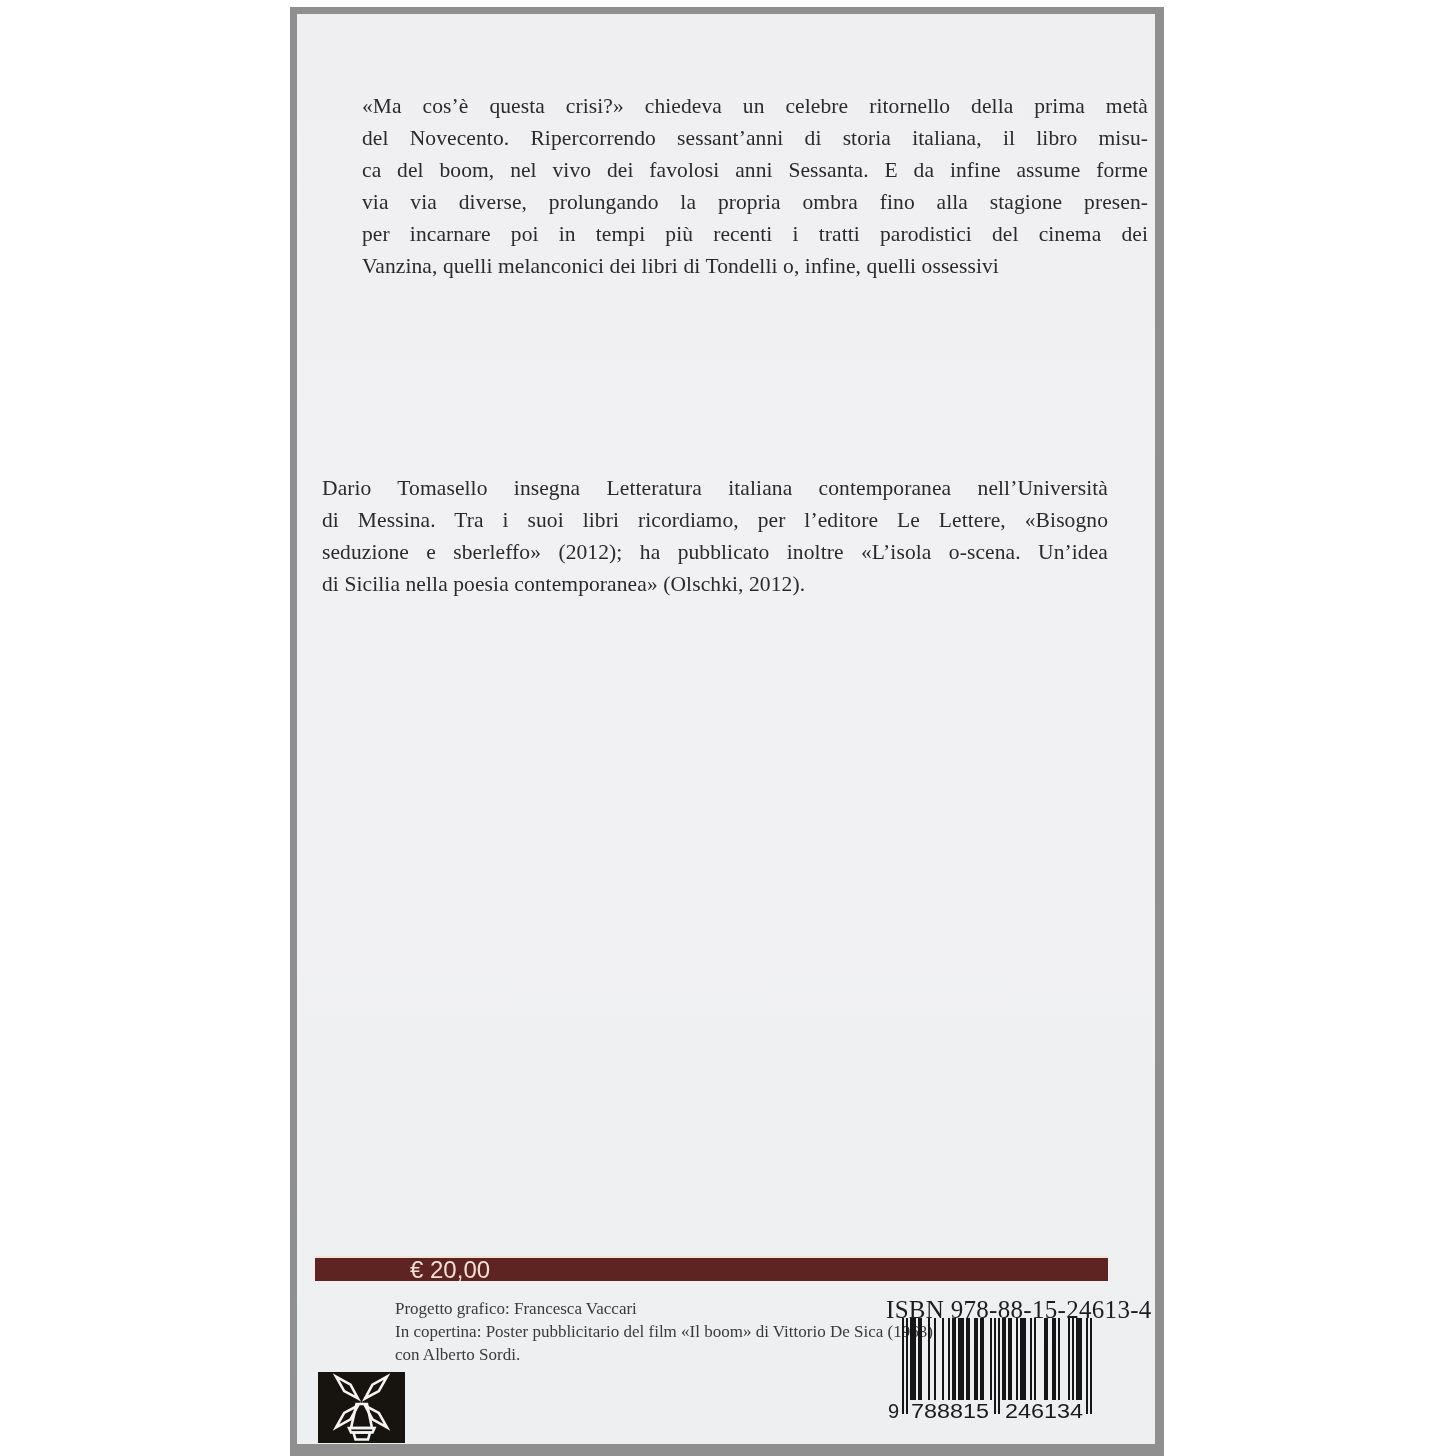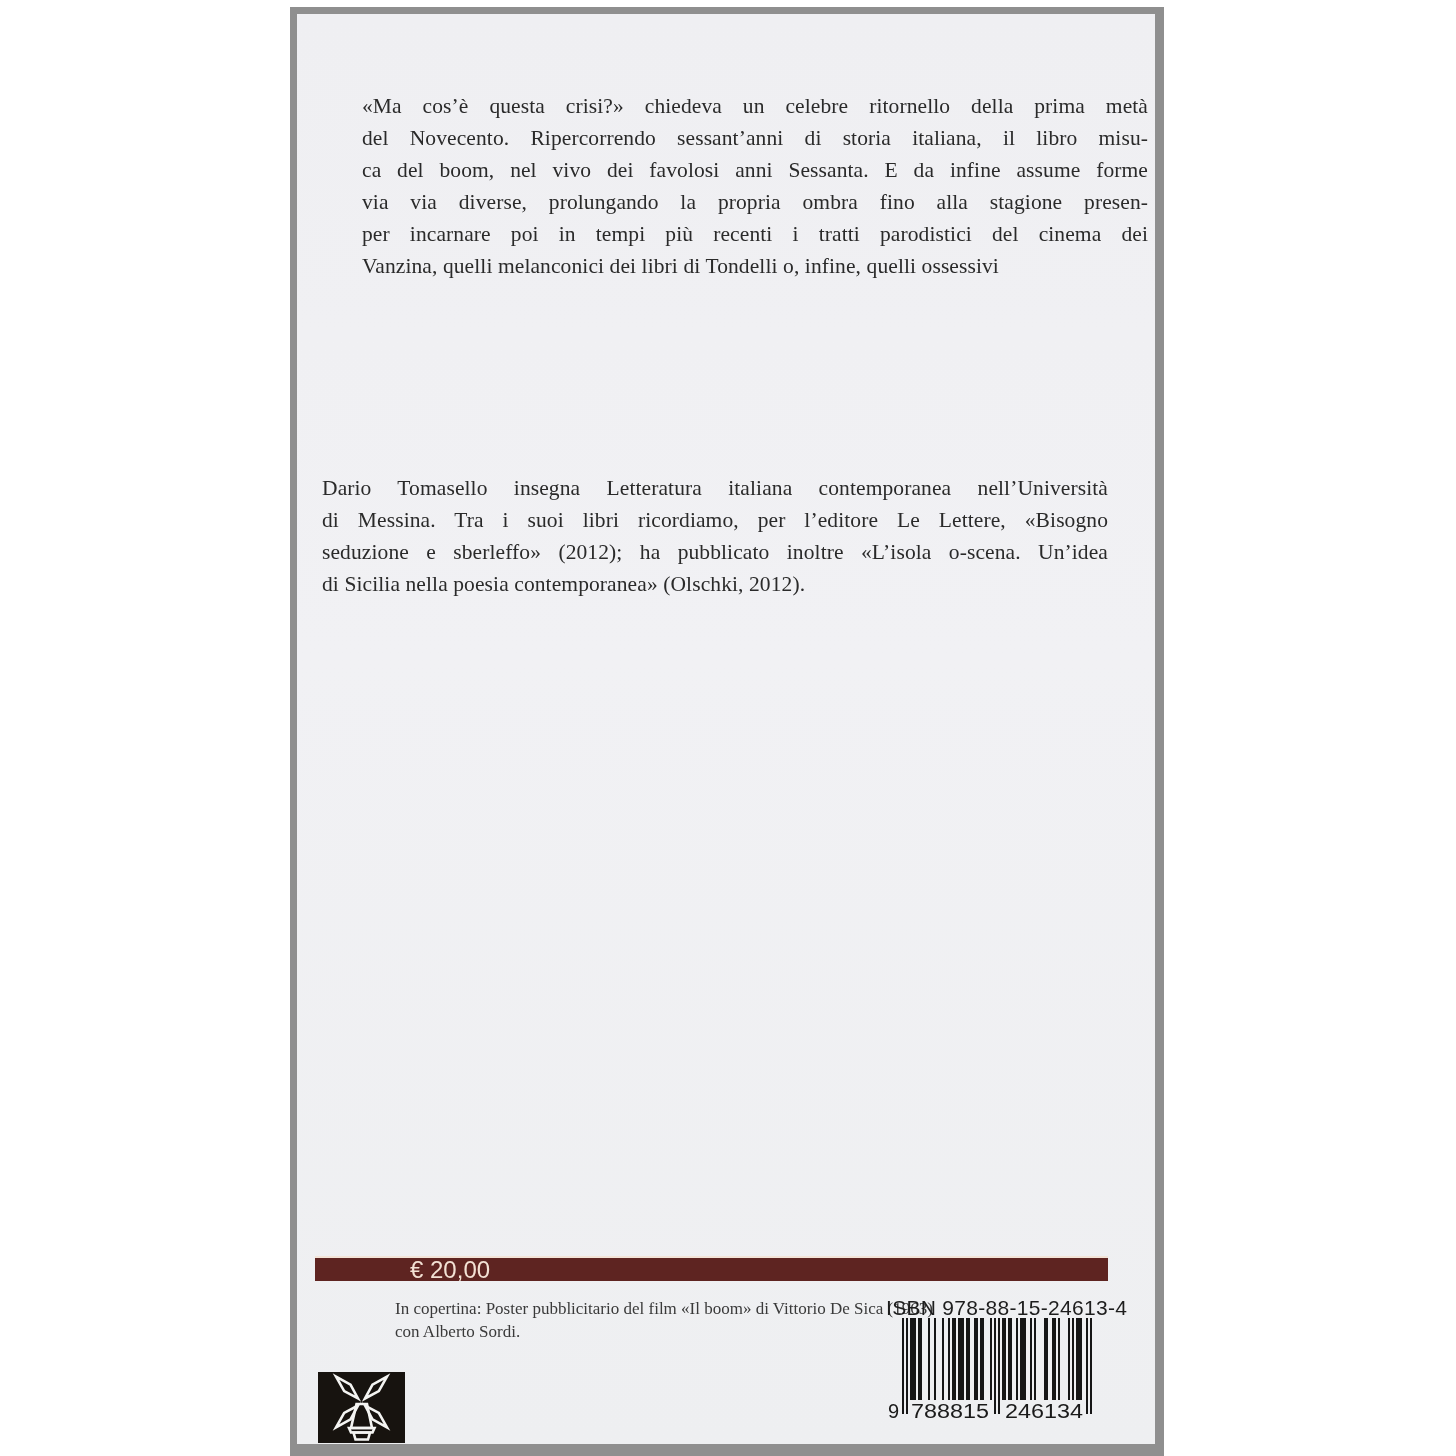--- a/index.html
+++ b/index.html
@@ -55,22 +55,22 @@
     line-height:23px;
     color:#3a3a3a;
   }
   .credits .line{text-align:left;white-space:nowrap;}
   .isbn-block{
     position:absolute;
     left:589px;top:1282px;
     width:216px;
   }
   .isbn-label{
-    font-family:Liberation Sans, sans-serif;
-    font-size:21px;
+    font-family:Liberation Serif, serif;
+    font-size:25px;
     letter-spacing:0.3px;
     color:#1d1d1d;
     text-align:right;
     height:22px;
     white-space:nowrap;
   }
   .logo{
     position:absolute;
     left:21px;top:1358px;
     width:87px;height:71px;
@@ -97,20 +97,21 @@
         <div class="line">di Messina. Tra i suoi libri ricordiamo, per l’editore Le Lettere, «Bisogno</div>
         <div class="line">seduzione e sberleffo» (2012); ha pubblicato inoltre «L’isola o-scena. Un’idea</div>
         <div class="line">di Sicilia nella poesia contemporanea» (Olschki, 2012).</div>
       </div>
 
     <div class="price-bar" id="price-bar" style="background: rgb(94, 36, 33); color: rgb(243, 225, 212);">
       <span>€ 20,00</span>
     </div>
 
     <div class="credits">
+        <div class="line">Progetto grafico: Francesca Vaccari</div>
         <div class="line">In copertina: Poster pubblicitario del film «Il boom» di Vittorio De Sica (1963)</div>
         <div class="line">con Alberto Sordi.</div>
       </div>
 
     <div class="isbn-block">
       <div class="isbn-label">ISBN 978-88-15-24613-4</div>
       <div id="barcode"><svg viewBox="0 0 216 102" width="216" height="102">
             <rect x="16" y="0" width="2" height="96" fill="#161616"></rect>
             <rect x="20" y="0" width="2" height="96" fill="#161616"></rect>
             <rect x="24" y="0" width="2" height="82" fill="#161616"></rect>

